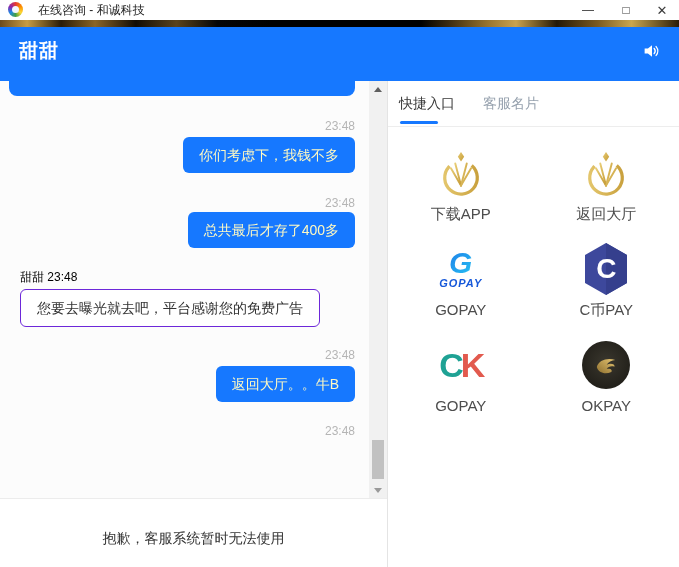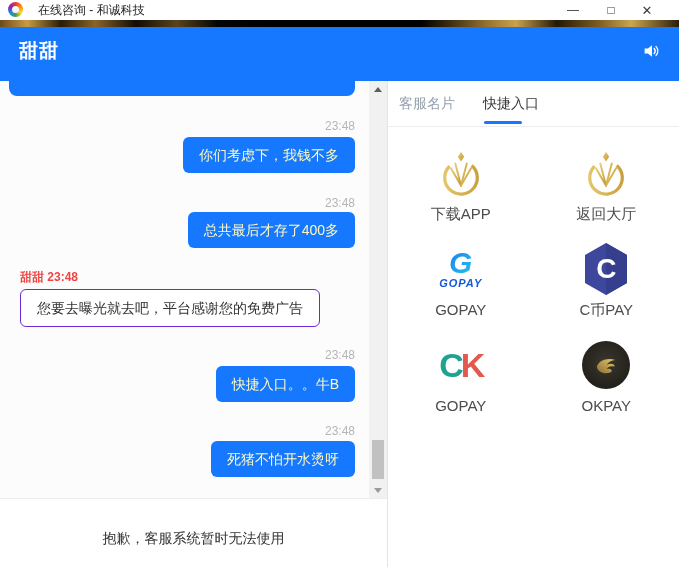--- a/index.html
+++ b/index.html
@@ -6,21 +6,21 @@
     --accent:#1678ff;
     --gold:#cfa544;
     --time-gray:#b5b5b5;
   }
   *{margin:0;padding:0;box-sizing:border-box;}
   html,body{width:679px;height:567px;overflow:hidden;}
   body{font-family:"Liberation Sans","DejaVu Sans",sans-serif;background:#fff;}
   .window{width:679px;height:567px;display:flex;flex-direction:column;background:#fff;}
 
   
-  .titlebar{height:20px;background:#fff;display:flex;align-items:center;padding:0 15px 0 8px;flex:none;}
+  .titlebar{height:20px;background:#fff;display:flex;align-items:center;padding:0 0 0 8px;flex:none;}
   .titlebar-logo{width:15px;height:15px;border-radius:50%;margin-top:-2px;
     background:conic-gradient(#e53935,#fb8c00,#fdd835,#43a047,#1e88e5,#8e24aa,#e53935);position:relative;}
   .titlebar-logo::after{content:'';position:absolute;inset:4px;border-radius:50%;background:#f4f6ff;}
   .titlebar-title{font-size:12px;color:#1a1a1a;margin-left:15px;}
   .window-controls{margin-left:auto;display:flex;align-items:center;height:100%;}
   .win-btn{width:38px;height:100%;display:flex;align-items:center;justify-content:center;
     font-size:12px;color:#3c3c3c;cursor:default;background:transparent;border:none;}
   .win-btn.close{font-size:13px;width:34px;}
 
   
@@ -39,21 +39,21 @@
   .chat-col{width:388px;flex:none;position:relative;border-right:1px solid #e4e4e4;background:#fff;}
 
   .messages{height:417px;overflow:hidden;background:#fcfcfc;display:flex;flex-direction:column;
     padding:0 32px 0 20px;position:relative;}
   .bubble{border-radius:6px;font-size:14px;line-height:16px;padding:10px 16px;max-width:370px;width:fit-content;}
   .bubble.out{background:var(--accent);color:#fef9c3;align-self:flex-end;}
   .bubble.in{background:#fff;border:1px solid #6d28d9;color:#333;align-self:flex-start;}
   .bubble.partial{width:346px;height:36px;margin-top:-21px;border-radius:8px;
     padding:3px 0 0 42px;letter-spacing:2px;font-weight:bold;align-self:flex-end;}
   .msg-time{align-self:flex-end;font-size:12px;color:var(--time-gray);line-height:14px;}
-  .sender-label{align-self:flex-start;font-size:12px;color:#ef4444;line-height:14px;font-weight:bold;}
+  .sender-label{align-self:flex-start;font-size:12px;color:#000000;line-height:14px;}
   .m2{margin-top:23px}.m3{margin-top:4px}.m4{margin-top:23px}.m5{margin-top:2px}
   .m6{margin-top:22px}.m7{margin-top:5px}.m8{margin-top:21px}.m9{margin-top:4px}
   .m10{margin-top:22px}.m11{margin-top:3px}
 
   
   .scrollbar{position:absolute;top:0;right:0;width:18px;height:417px;background:#f1f1f1;}
   .sb-btn{position:absolute;left:0;width:100%;height:16px;display:flex;align-items:center;justify-content:center;background:#f1f1f1;border:none;}
   .sb-btn.up{top:0;} .sb-btn.down{bottom:0;}
   .tri-up{width:0;height:0;border-left:4px solid transparent;border-right:4px solid transparent;border-bottom:5px solid #5f5f5f;}
   .tri-down{width:0;height:0;border-left:4px solid transparent;border-right:4px solid transparent;border-top:5px solid #9a9a9a;}
@@ -118,44 +118,43 @@
     <div class="chat-col">
       <div class="messages">
         <div class="bubble out partial">...</div>
         <div class="msg-time m2">23:48</div>
         <div class="bubble out m3">你们考虑下，我钱不多</div>
         <div class="msg-time m4">23:48</div>
         <div class="bubble out m5">总共最后才存了400多</div>
         <div class="sender-label m6">甜甜 23:48</div>
         <div class="bubble in m7">您要去曝光就去吧，平台感谢您的免费广告</div>
         <div class="msg-time m8">23:48</div>
-        <div class="bubble out m9">快捷入口。。牛B</div>
+        <div class="bubble out m9">返回大厅。。牛B</div>
         <div class="msg-time m10">23:48</div>
-        <div class="bubble out m11">死猪不怕开水烫呀</div>
       </div>
 
       <div class="scrollbar">
         <button class="sb-btn up">
             <span class="tri-up"></span>
           </button>
         <div class="sb-thumb"></div>
         <button class="sb-btn down">
             <span class="tri-down"></span>
           </button>
       </div>
 
       <div class="chat-footer">
         <span class="footer-text">抱歉，客服系统暂时无法使用</span>
       </div>
     </div>
 
     <div class="sidebar">
       <div class="tabs">
+        <button class="tab active">快捷入口</button>
         <button class="tab">客服名片</button>
-        <button class="tab active">快捷入口</button>
       </div>
 
       <div class="grid">
 
         <button class="cell">
           <span class="icon-box">
             <svg width="46" height="50" viewBox="0 0 48 52">
               <defs>
                   <linearGradient id="goldB" x1="0" y1="0" x2="1" y2="1">
                 <stop offset="0" stop-color="#e8cc74"></stop>

